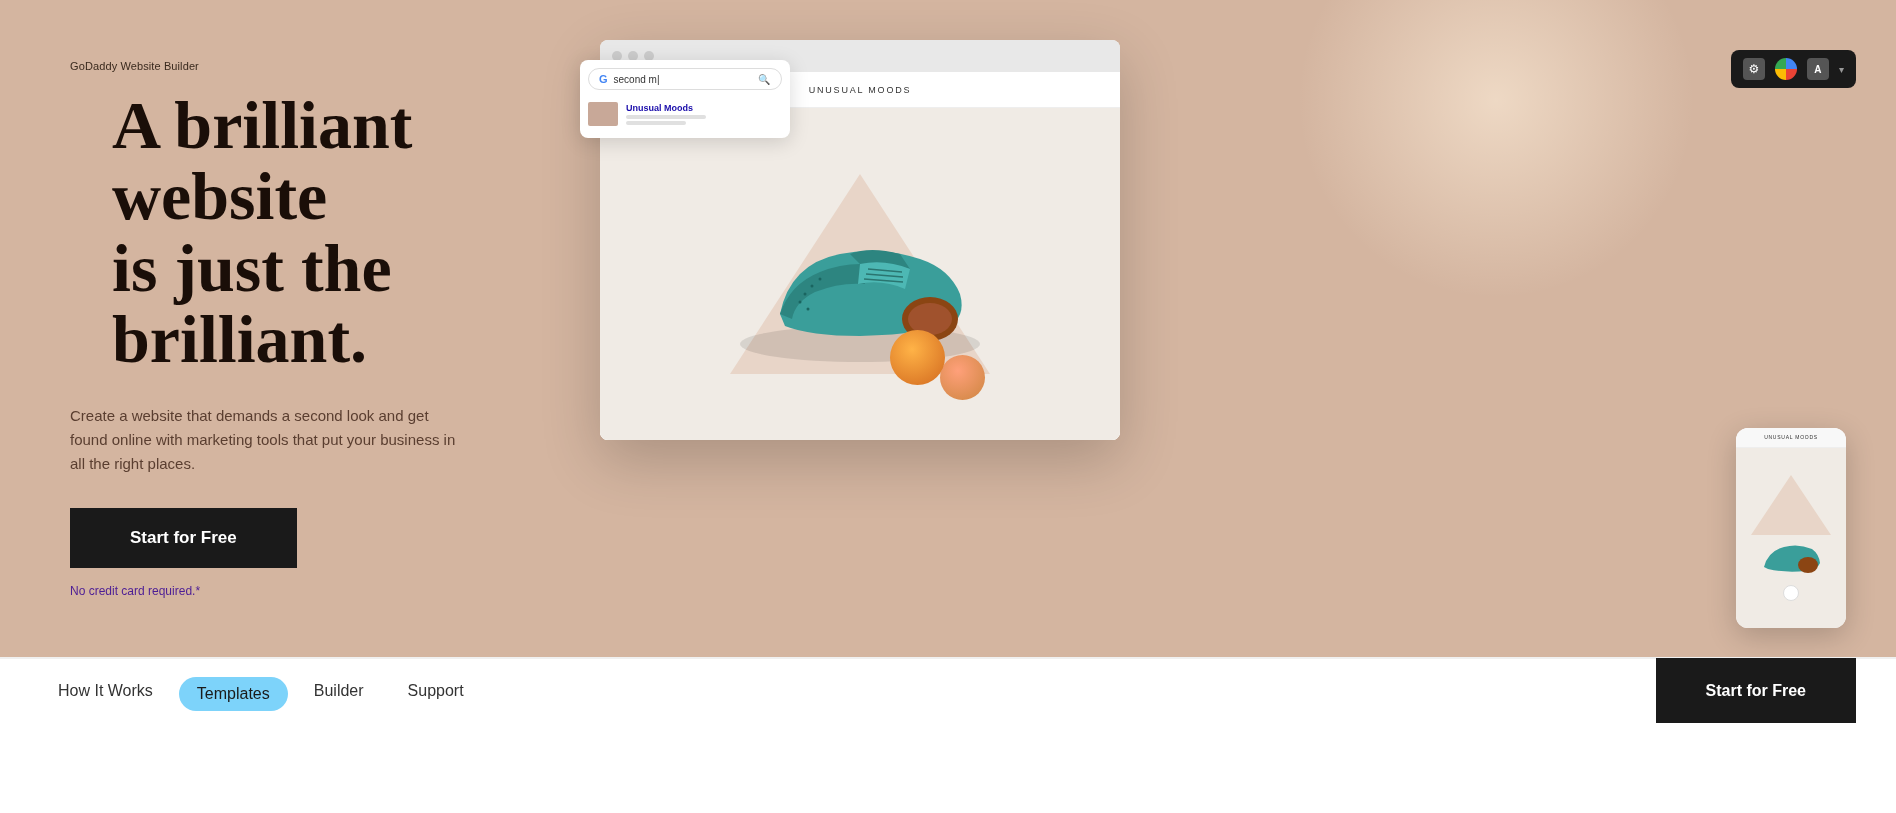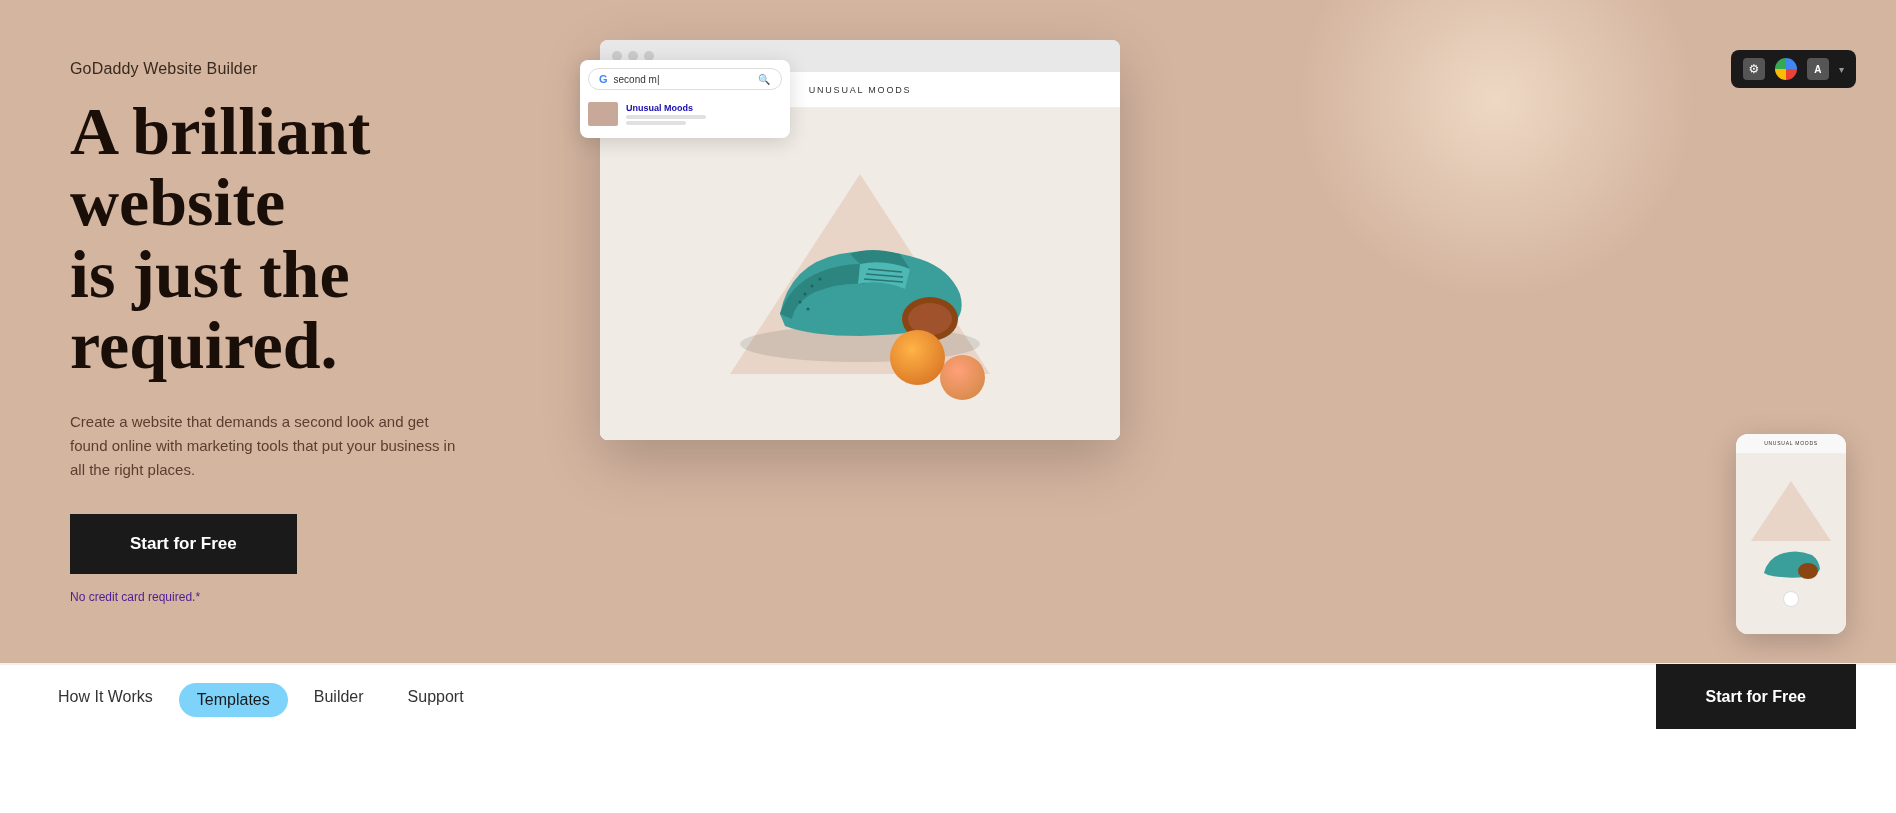--- a/index.html
+++ b/index.html
@@ -16,34 +16,35 @@
       padding: 60px 70px;
     }
 
     .hero-left {
       max-width: 480px;
       flex-shrink: 0;
       z-index: 2;
     }
 
     .hero-brand {
-      font-size: 16px;
+      font-size: 11px;
       color: #3a2a1e;
       margin-bottom: 18px;
       font-weight: 400;
       letter-spacing: 0.01em;
     }
 
     .hero-headline {
       font-size: 68px;
       font-weight: 900;
       color: #1a0e08;
       line-height: 1.05;
       margin-bottom: 28px;
       font-family: Georgia, 'Times New Roman', serif;
+      margin-left: 42px;
     }
 
     .hero-subtext {
       font-size: 15px;
       color: #5a3e30;
       line-height: 1.6;
       margin-bottom: 32px;
       max-width: 400px;
     }
 
@@ -460,21 +461,21 @@
 
 <section class="hero">
   <div class="hero-light"></div>
 
   <div class="hero-left">
     <p class="hero-brand">GoDaddy Website Builder</p>
 
     <h1 class="hero-headline">
       <span>A brilliant website</span><br>
       <span>is just the</span><br>
-      <span>required.</span>
+      <span>brilliant.</span>
     </h1>
 
     <p class="hero-subtext">Create a website that demands a second look and get found online with marketing tools that put your business in all the right places.</p>
 
     <button class="hero-cta">Start for Free</button>
 
     <p class="hero-no-cc">No credit card required.*</p>
   </div>
 
   <div class="hero-right">

